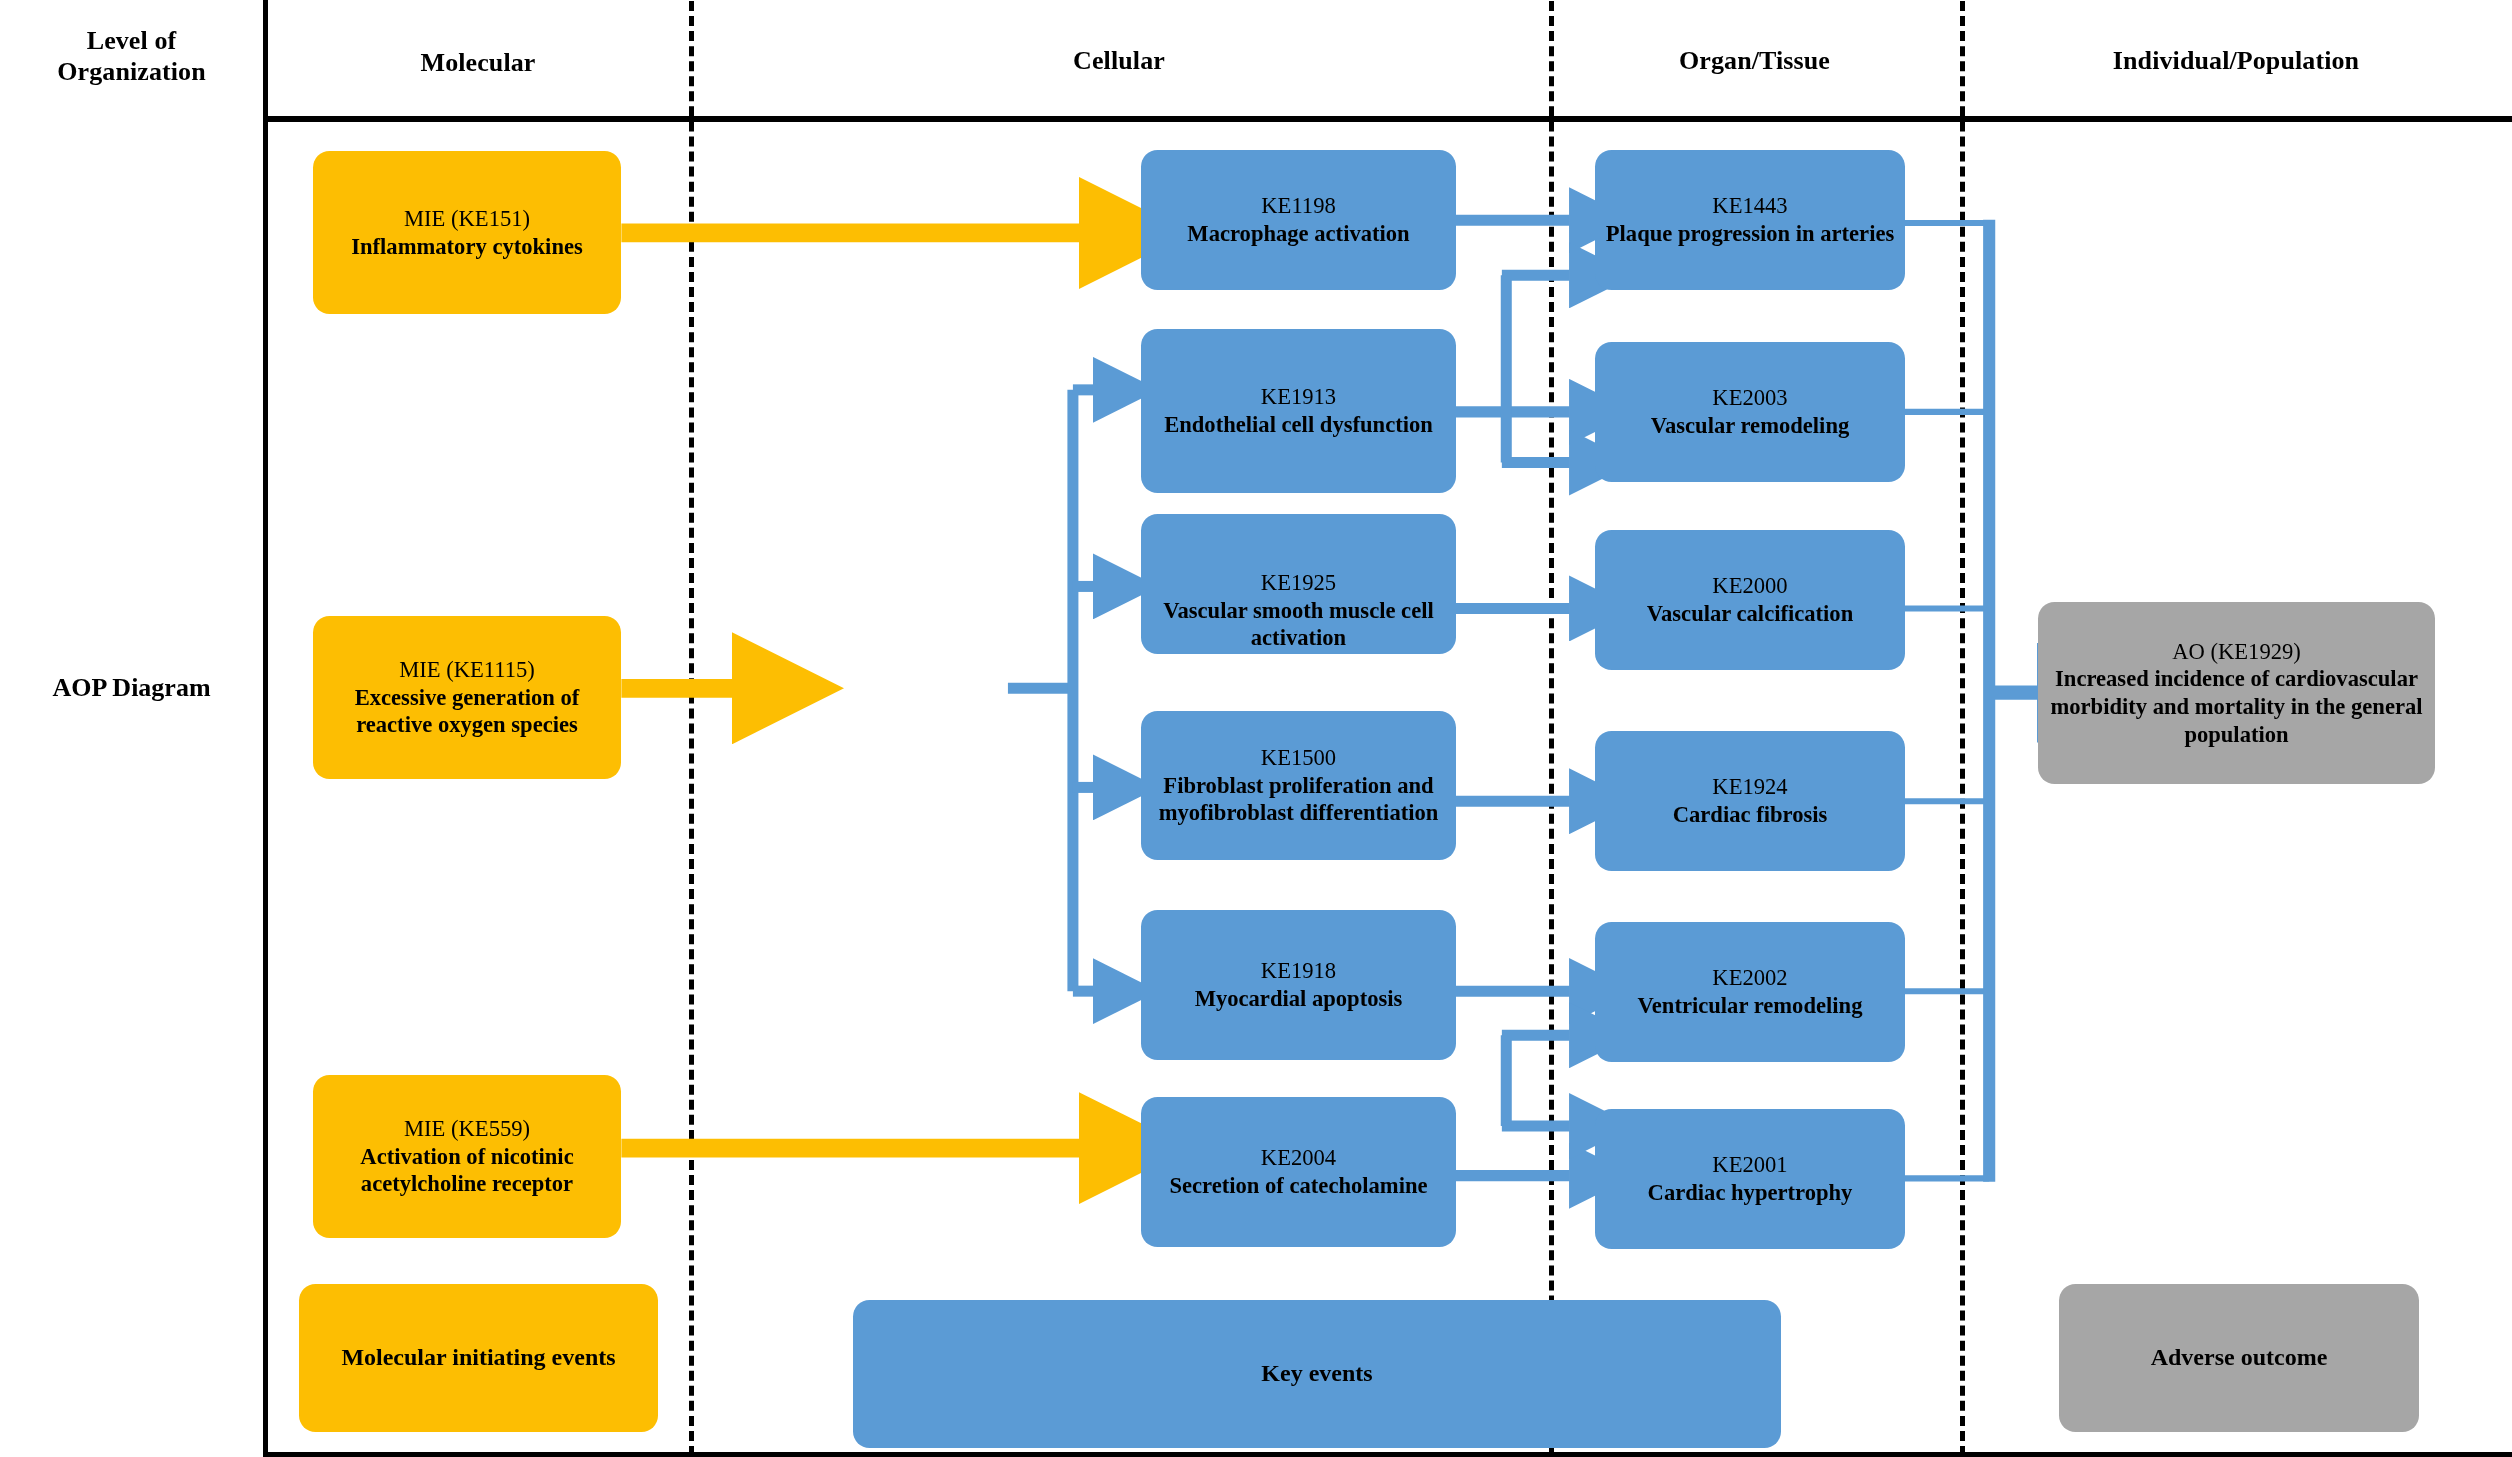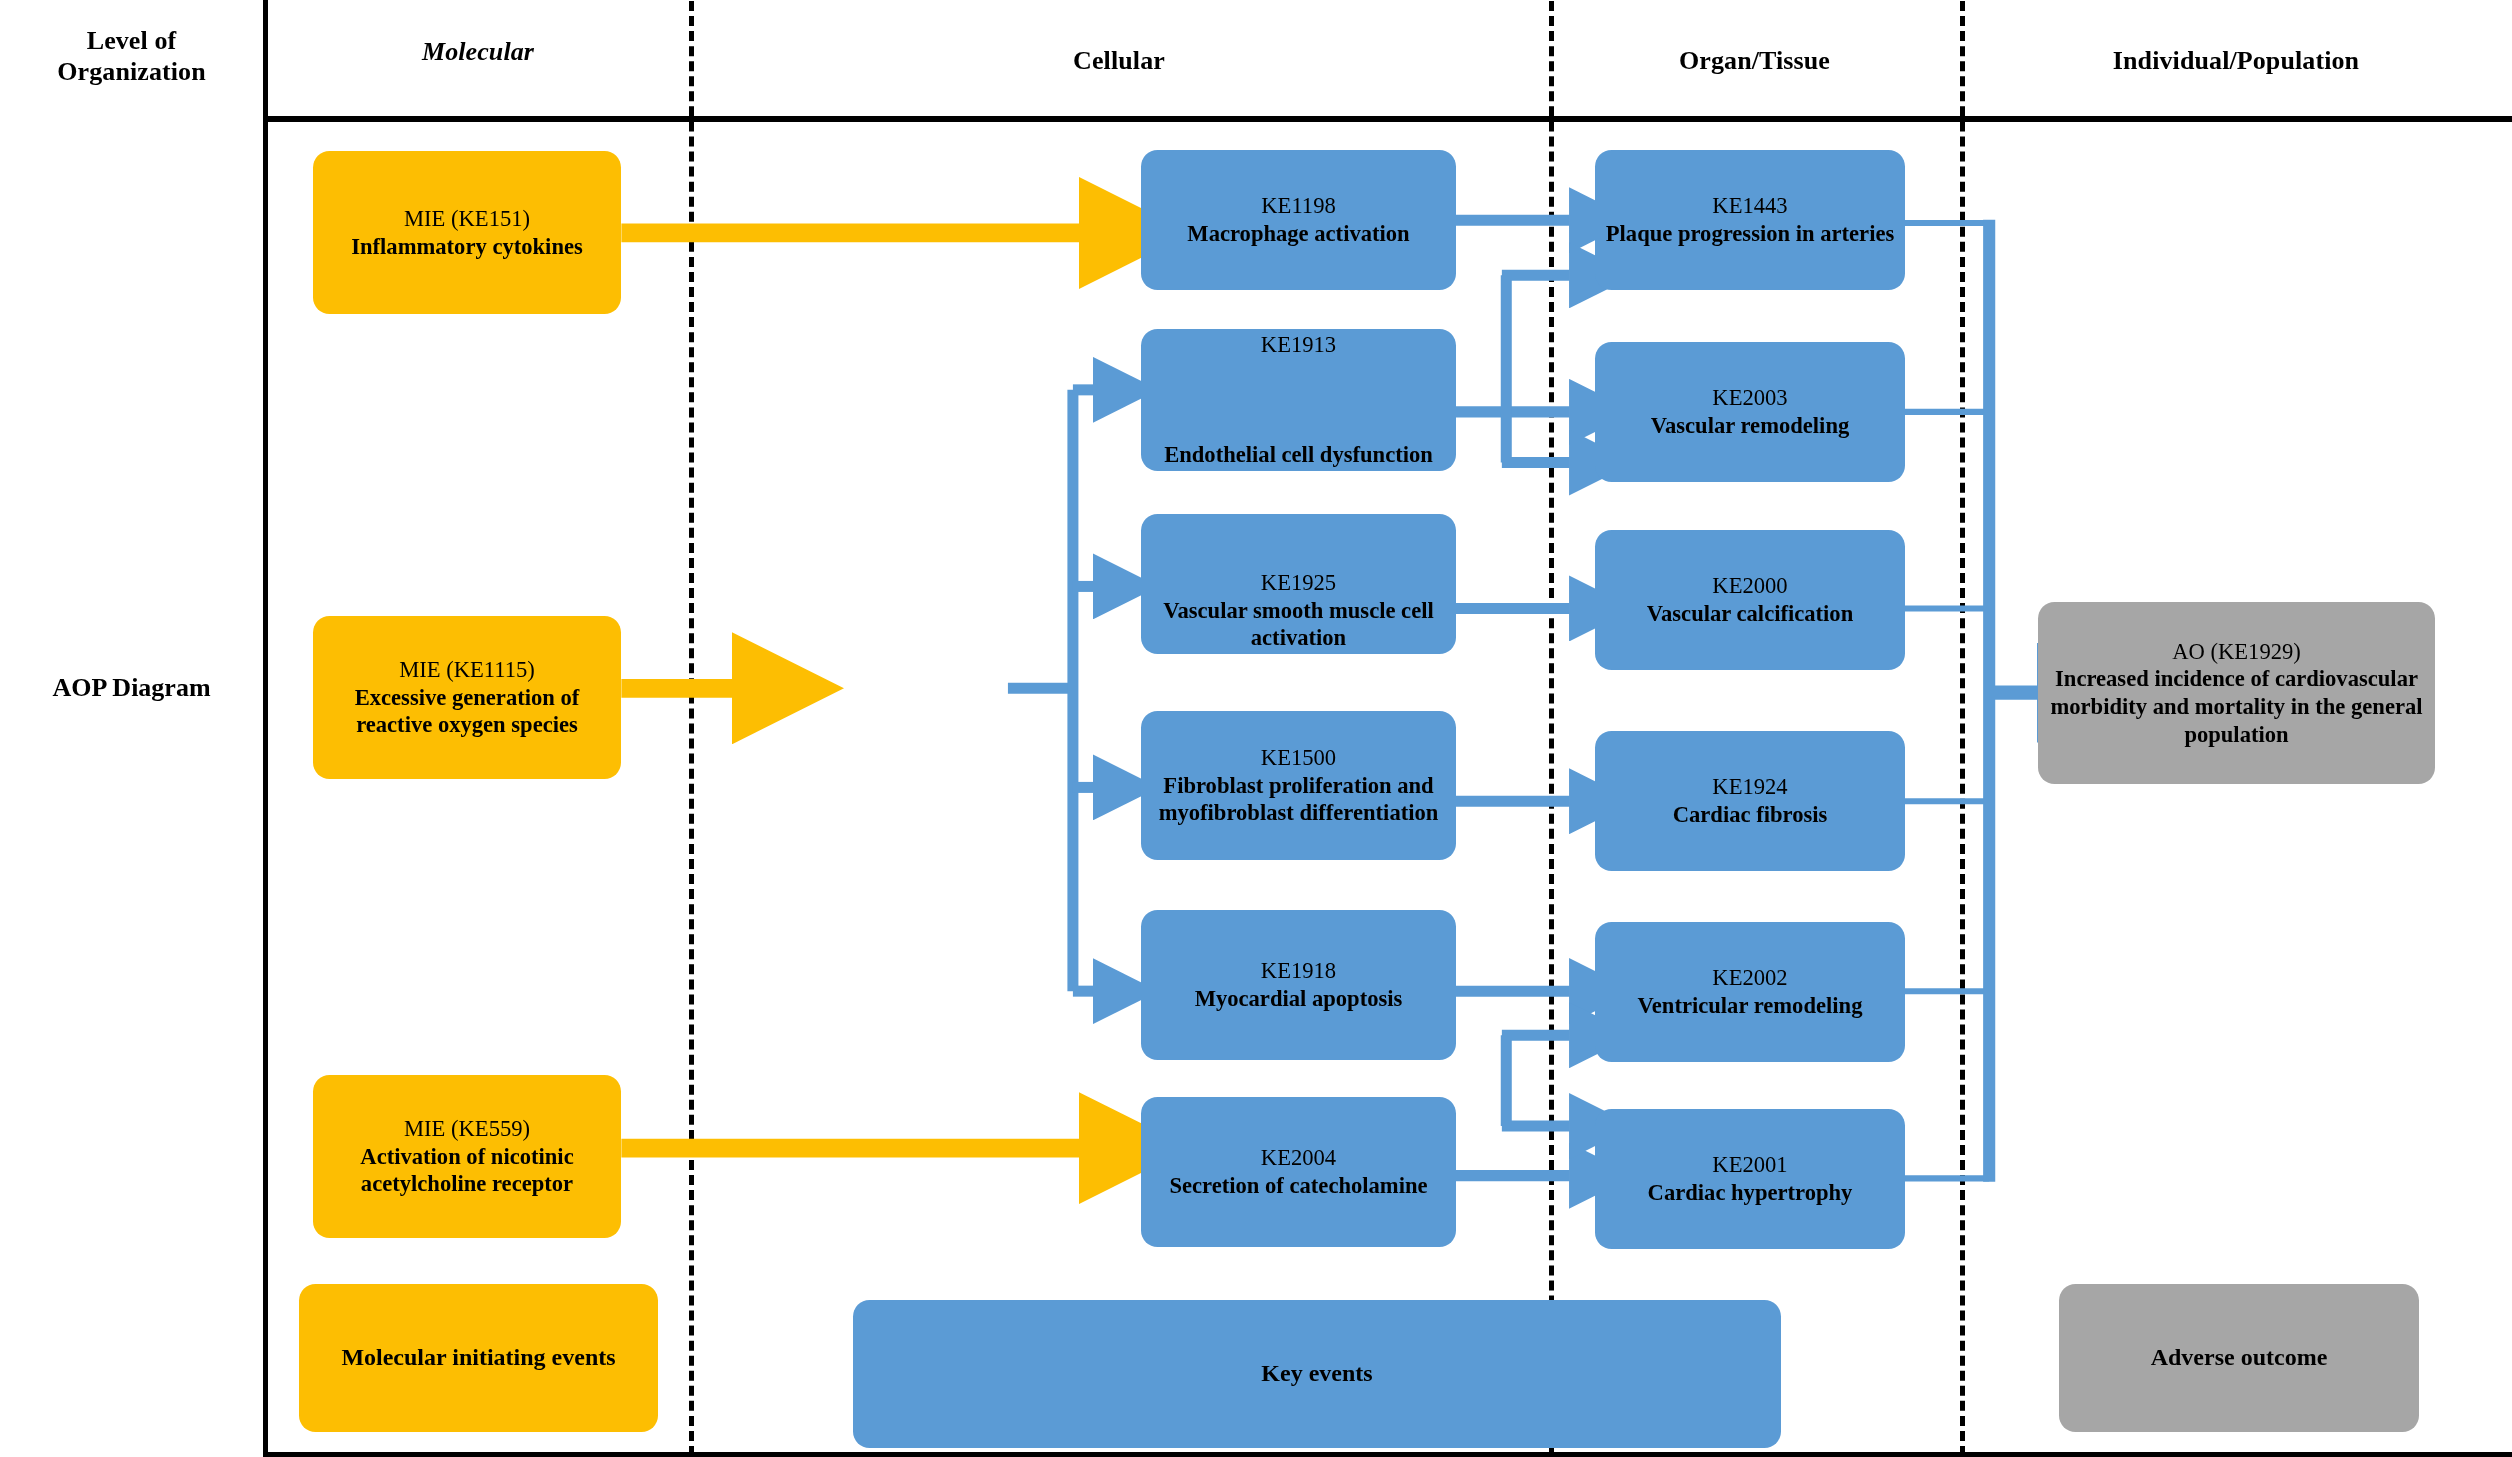--- a/index.html
+++ b/index.html
@@ -43,21 +43,21 @@
   <div class="vrule" style="left:263px;top:1452px;width:2249px;height:5px;"></div>
 
   <div class="dashcol" style="left:689px;top:1.1px;height:1455px;"></div>
   <div class="dashcol" style="left:1549px;top:1.1px;height:1455px;"></div>
   <div class="dashcol" style="left:1960px;top:1.1px;height:1455px;"></div>
 
   <div class="hdr" style="left:0;top:26.4px;width:263px;">
     <div>Level of</div>
     <div>Organization</div>
   </div>
-  <div class="hdr" style="left:268px;top:37px;width:420px;font-style:italic;">Molecular</div>
+  <div class="hdr" style="left:268px;top:48px;width:420px;">Molecular</div>
   <div class="hdr" style="left:689px;top:46px;width:860px;">Cellular</div>
   <div class="hdr" style="left:1549px;top:46px;width:411px;">Organ/Tissue</div>
   <div class="hdr" style="left:1960px;top:46px;width:552px;">Individual/Population</div>
 
   <div class="rowlabel" style="left:0;top:673px;width:263px;">AOP Diagram</div>
 
   <svg id="wires" viewBox="0 0 4561 2646" xmlns="http://www.w3.org/2000/svg">
     <defs>
       <marker id="ymk" markerWidth="6" markerHeight="6" refX="0.05" refY="3" orient="auto" markerUnits="strokeWidth">
         <path d="M0,0 L6,3 L0,6 z" fill="#FDBE02"></path>
@@ -133,21 +133,21 @@
     <div class="kid">MIE (KE559)</div>
     <div class="ttl">Activation of nicotinic acetylcholine receptor</div>
   </div>
 
 
   <div class="node ke" style="left:1141px;top:150px;width:315px;height:140px;">
     <div class="kid">KE1198</div>
     <div class="ttl">Macrophage activation</div>
   </div>
 
-  <div class="node ke" style="left:1141px;top:329px;width:315px;height:142px;justify-content:space-between;">
+  <div class="node ke" style="left:1141px;top:329px;width:315px;height:164px;">
     <div class="kid">KE1913</div>
     <div class="ttl">Endothelial cell dysfunction</div>
   </div>
 
   <div class="node ke" style="left:1141px;top:514px;width:315px;height:140px;justify-content:flex-end;">
     <div class="kid">KE1925</div>
     <div class="ttl">Vascular smooth muscle cell activation</div>
   </div>
 
   <div class="node ke" style="left:1141px;top:711px;width:315px;height:149px;">

